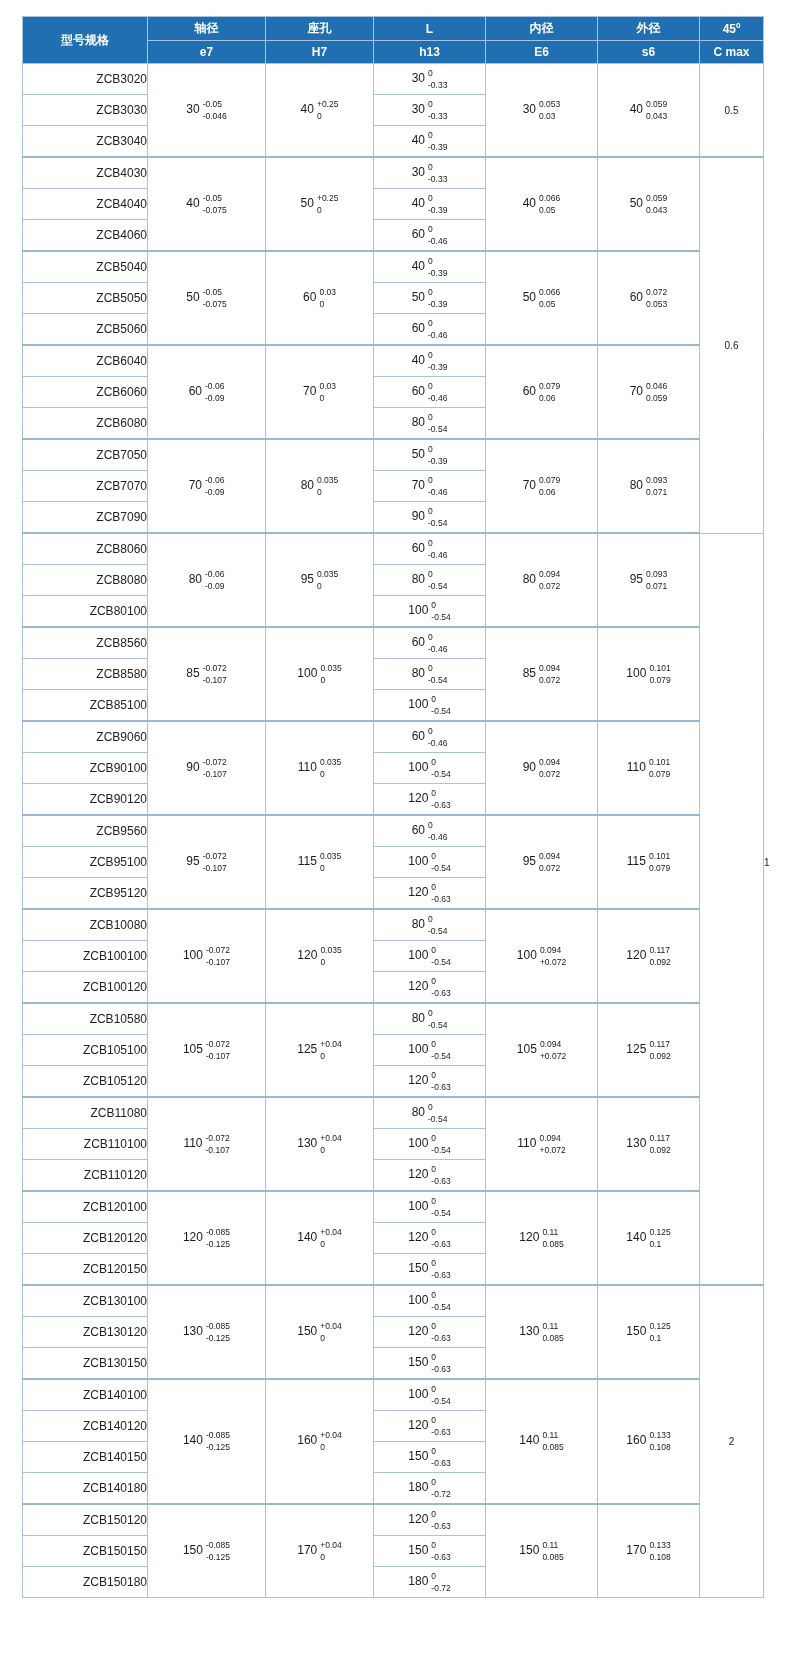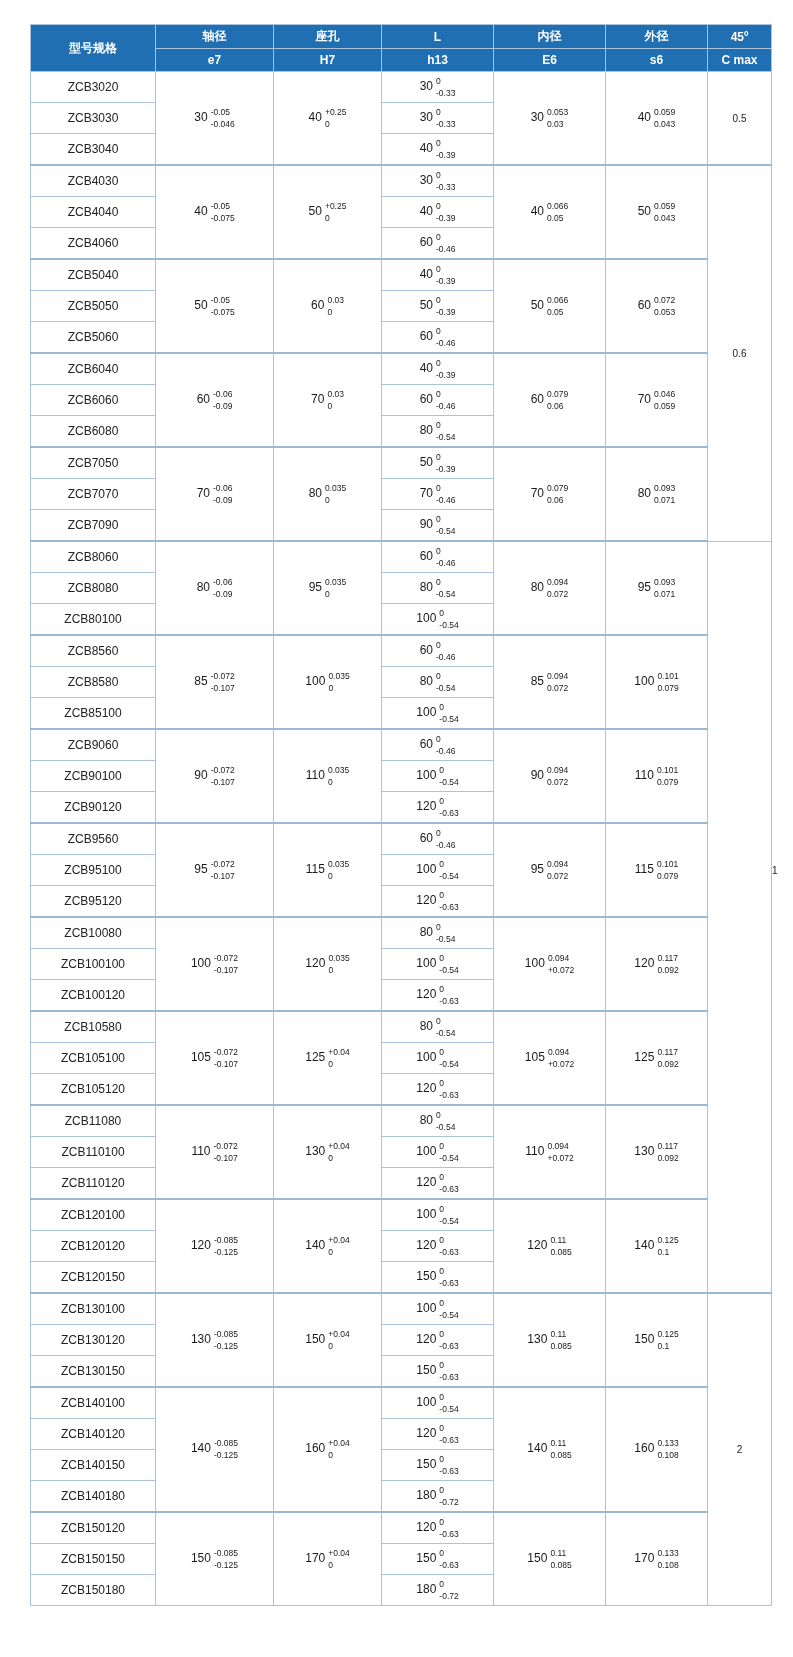--- a/index.html
+++ b/index.html
@@ -1,23 +1,23 @@
 <!DOCTYPE html>
 <html><head>
 <meta charset="utf-8">
 <style>
   html,body{margin:0;padding:0;background:#ffffff;}
   body{font-family:"Liberation Sans","DejaVu Sans",sans-serif;}
-  #sheet{width:691px;margin:0;padding:16px;}
+  #sheet{width:691px;margin:0;padding:8px;}
   table.spec{border-collapse:collapse;width:741px;margin:8px 0 0 14px;table-layout:fixed;}
   table.spec td,table.spec th{border:1px solid #a9c3dd;padding:0;}
   thead th{background:#1f6fb2;color:#ffffff;font-size:12px;font-weight:bold;height:23px;text-align:center;border:1px solid #1f6fb2;}
   thead th.sub{height:22px;}
   tbody td{height:30px;font-size:12px;color:#1a1a1a;text-align:center;vertical-align:middle;}
-  td.model{text-align:center;padding-left:28px;font-size:12px;color:#222;}
+  td.model{text-align:right;padding-left:28px;font-size:12px;color:#222;}
   .tol{display:inline-block;position:relative;white-space:nowrap;line-height:1;}
   .tol .base{font-size:12px;}
   .tol .pair{display:inline-block;vertical-align:middle;margin-left:3px;text-align:left;font-size:8.5px;line-height:1.25;position:relative;top:0px;}
   .tol .pair span{display:block;}
   .tol .up{margin-bottom:1px;}
   .cmax{font-size:10px;}
   .thickline{border-top:2px solid #9ab8d4 !important;}
 </style>
 </head>
 <body>

